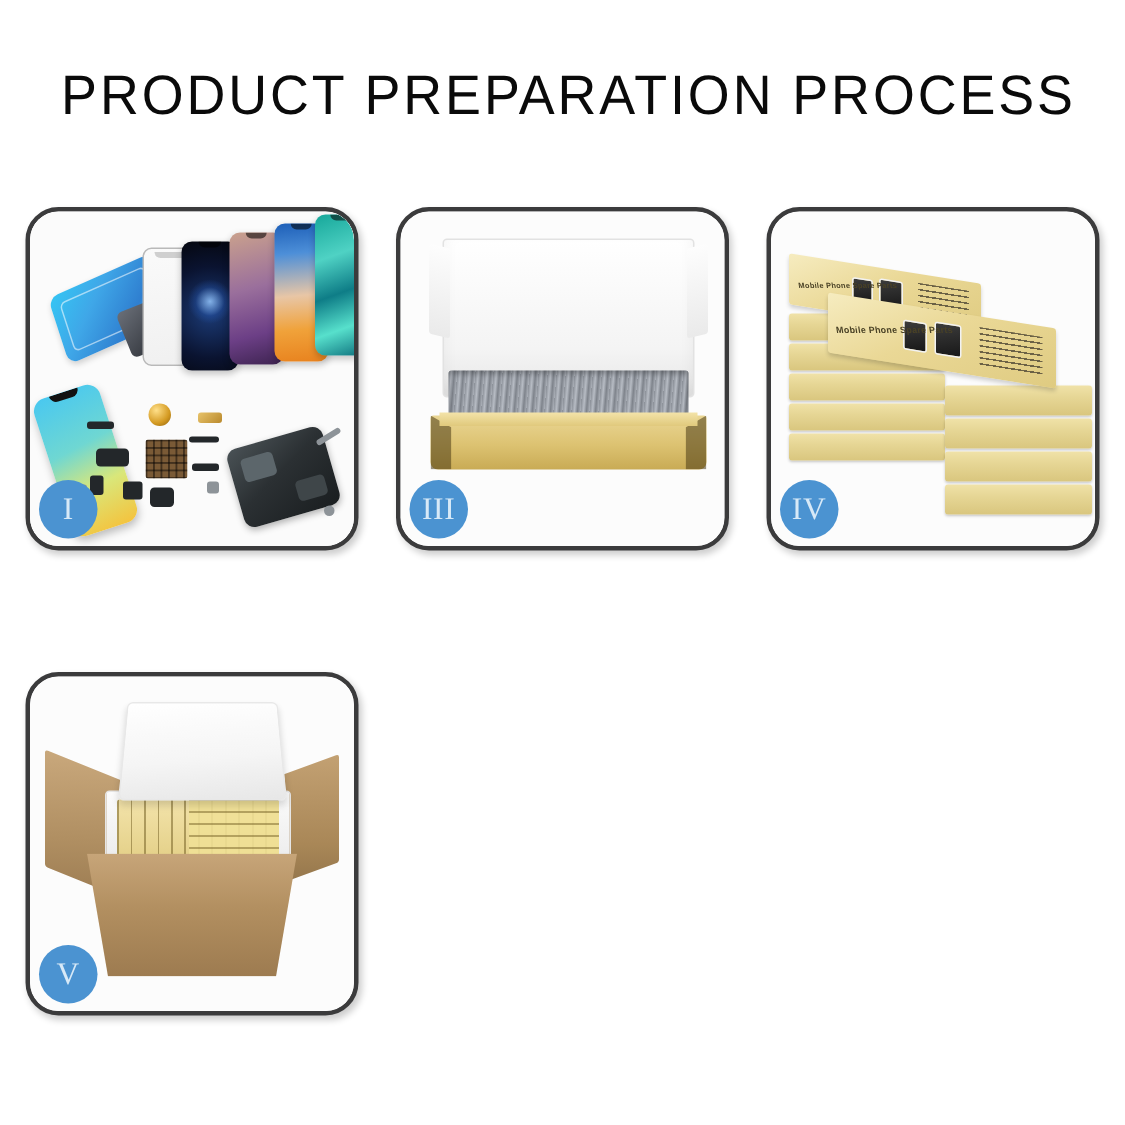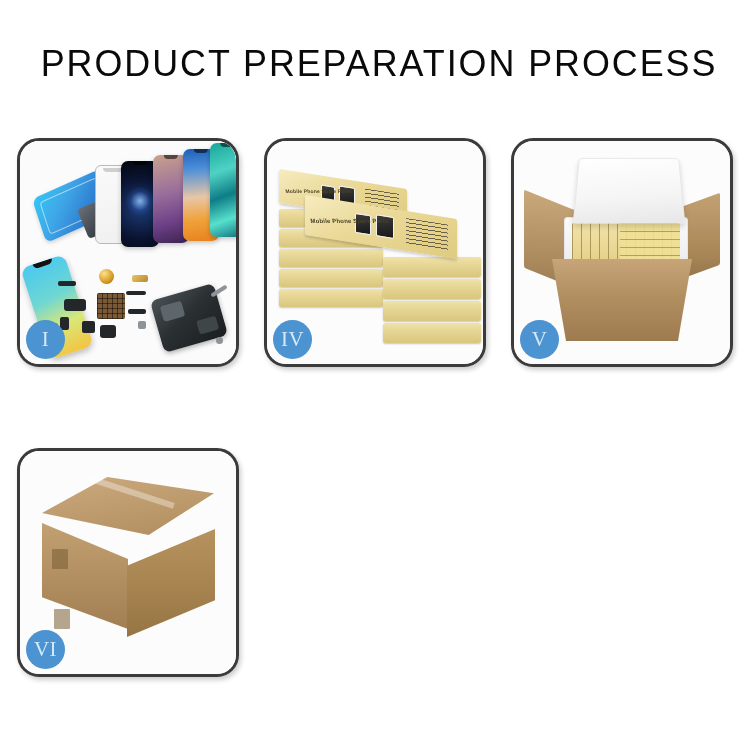--- a/index.html
+++ b/index.html
@@ -421,20 +421,31 @@
           <div class="pt dark" style="left:108px;top:168px;width:18px;height:5px;"></div>
           <div class="pt grey" style="left:118px;top:180px;width:8px;height:8px;border-radius:2px;"></div>
           <div class="pt grey" style="left:190px;top:148px;width:18px;height:4px;transform:rotate(-32deg);"></div>
           <div class="pt grey" style="left:196px;top:196px;width:7px;height:7px;border-radius:50%;"></div>
         </div>
       </div>
       <div class="badge">I</div>
     </div>
 
 
+    <div class="panel">
+      <div class="panel-inner">
+        <div class="stage">
+          <div class="box3-lid"></div>
+          <div class="foam-pad"></div>
+          <div class="box3-base"></div>
+          <div class="box3-front"></div>
+        </div>
+      </div>
+      <div class="badge">III</div>
+    </div>
 
     <div class="panel">
       <div class="panel-inner">
         <div class="stage">
           <div class="stack">
 
             <div class="sbox" style="left:4px;top:52px;width:104px;height:18px;"></div>
             <div class="sbox" style="left:4px;top:72px;width:104px;height:18px;"></div>
             <div class="sbox" style="left:4px;top:92px;width:104px;height:18px;"></div>
             <div class="sbox" style="left:4px;top:112px;width:104px;height:18px;"></div>
@@ -471,28 +482,15 @@
           <div class="c5-flapR"></div>
           <div class="c5-foambox"></div>
           <div class="c5-inner"></div>
           <div class="c5-foamlid"></div>
           <div class="c5-body"></div>
         </div>
       </div>
       <div class="badge">V</div>
     </div>
 
-    <div class="panel">
-      <div class="panel-inner">
-        <div class="stage">
-          <div class="c6-top"></div>
-          <div class="c6-seam"></div>
-          <div class="c6-left"></div>
-          <div class="c6-right"></div>
-          <div class="c6-tape" style="left:32px;top:98px;"></div>
-          <div class="c6-tape" style="left:34px;top:158px;"></div>
-        </div>
-      </div>
-      <div class="badge">VI</div>
-    </div>
 
   </div>
 </div>
 
 </body></html>

